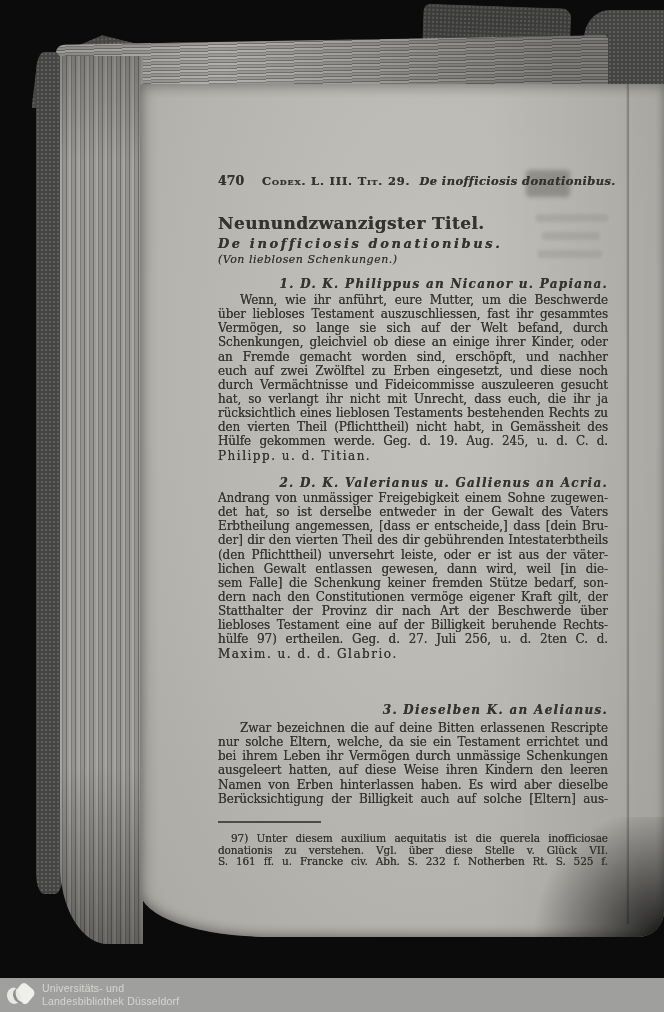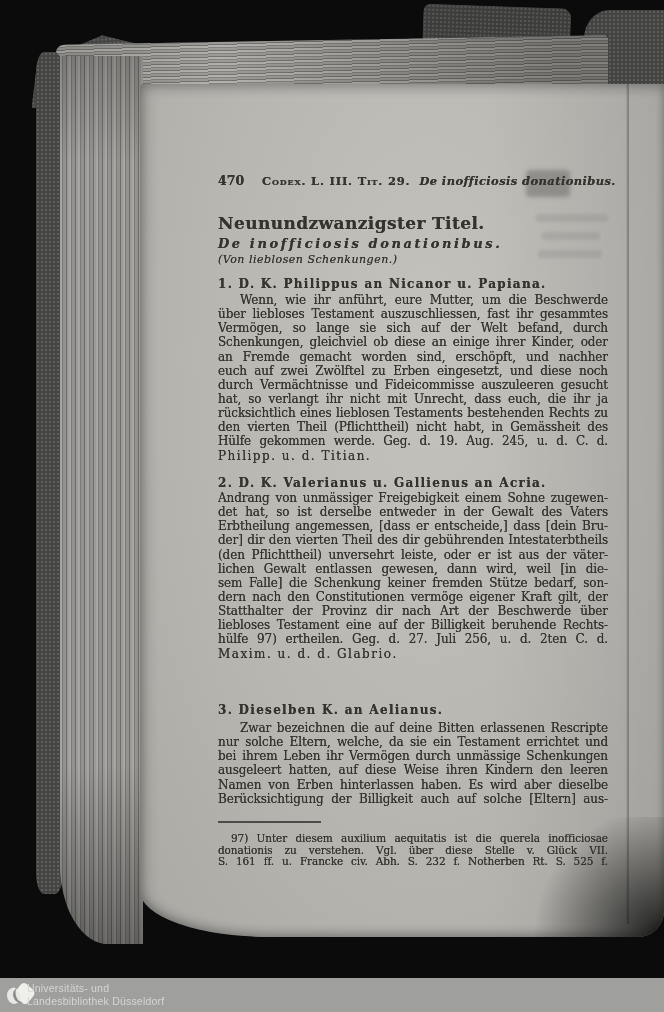--- a/index.html
+++ b/index.html
@@ -53,42 +53,42 @@
   .running-head{top:0;display:flex;align-items:baseline;font-size:11.5px;white-space:nowrap;}
   .rh-num{font-weight:bold;font-size:12.5px;margin-right:18px;}
   .rh-codex{font-variant:small-caps;letter-spacing:.8px;margin-right:9px;font-weight:bold;}
   .rh-latin{font-style:italic;font-weight:bold;letter-spacing:.4px;}
 
   .title-block{top:40px;text-align:left;}
   .main-title{font-size:17px;font-weight:bold;letter-spacing:.4px;}
   .latin-title{font-size:13px;font-weight:bold;font-style:italic;letter-spacing:2.6px;margin-top:3px;}
   .paren-title{font-size:11px;font-style:italic;letter-spacing:.5px;margin-top:2px;}
 
-  .sec-head{text-align:left;font-size:12px;letter-spacing:1.3px;font-weight:bold;white-space:nowrap;}
+  .sec-head{text-align:right;font-style:italic;font-size:12px;letter-spacing:1.3px;font-weight:bold;white-space:nowrap;}
   .para{font-size:12px;line-height:14.15px;letter-spacing:-.1px;}
   .tline{text-align:justify;text-align-last:justify;white-space:normal;overflow:hidden;height:14.15px;}
   .tline.ind{text-indent:22px;}
   .tline.nojust{text-align-last:left;letter-spacing:1.5px;}
 
   .fn-rule{top:648px;width:103px;height:1.5px;background:#4c4b47;}
   .footnote{top:660px;font-size:10.5px;line-height:11.5px;letter-spacing:-.1px;}
   .footnote .tline{height:11.5px;}
   .footnote .tline.ind{text-indent:13px;}
 
   
   .banner{position:absolute;left:0;bottom:0;width:664px;height:34px;background:#9f9f9d;
     font-family:"Liberation Sans", sans-serif;}
   .logo{position:absolute;left:7px;top:3px;width:29px;height:28px;}
   .logo .leaf-r{position:absolute;left:9px;top:4px;width:17px;height:17px;background:#efefec;
     transform:rotate(40deg);border-radius:4px 5px 4px 5px;}
   .logo .leaf-l{position:absolute;left:0;top:7px;width:13px;height:16px;background:#e7e7e4;
     border-radius:60% 40% 50% 50%;transform:rotate(-24deg);}
   .logo .swoosh{position:absolute;left:6px;top:6px;width:12px;height:16px;border-left:3px solid #8b8b89;
     border-radius:50%;transform:rotate(-18deg);}
-  .banner-text{position:absolute;left:27px;top:4px;color:#d6d6d3;font-size:10.5px;line-height:13px;letter-spacing:.2px;}
+  .banner-text{position:absolute;left:42px;top:4px;color:#d6d6d3;font-size:10.5px;line-height:13px;letter-spacing:.2px;}
 </style>
 </head>
 <body>
 
 <div class="scene">
 
   <div class="cloth cloth-tl"></div>
   <div class="cloth cloth-tr"></div>
   <div class="cloth cloth-fr"></div>
   <div class="edges-top"></div>

